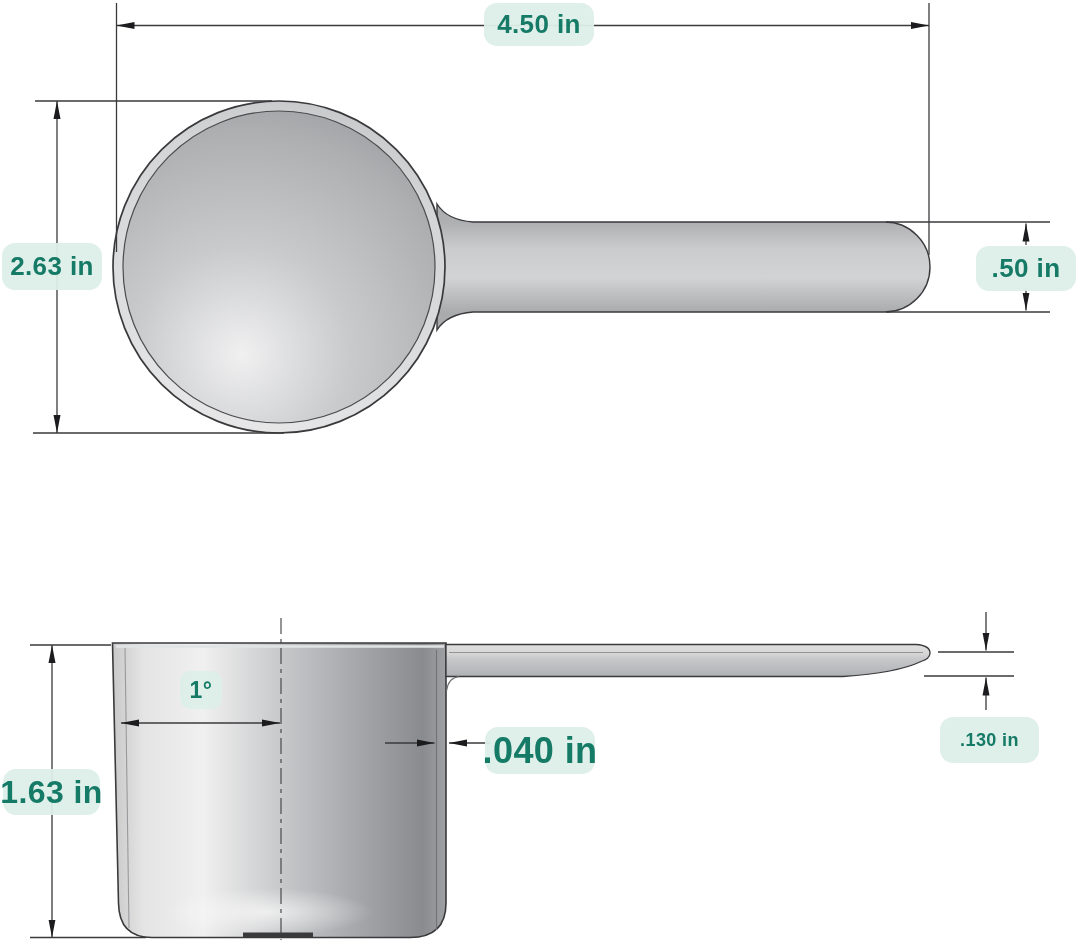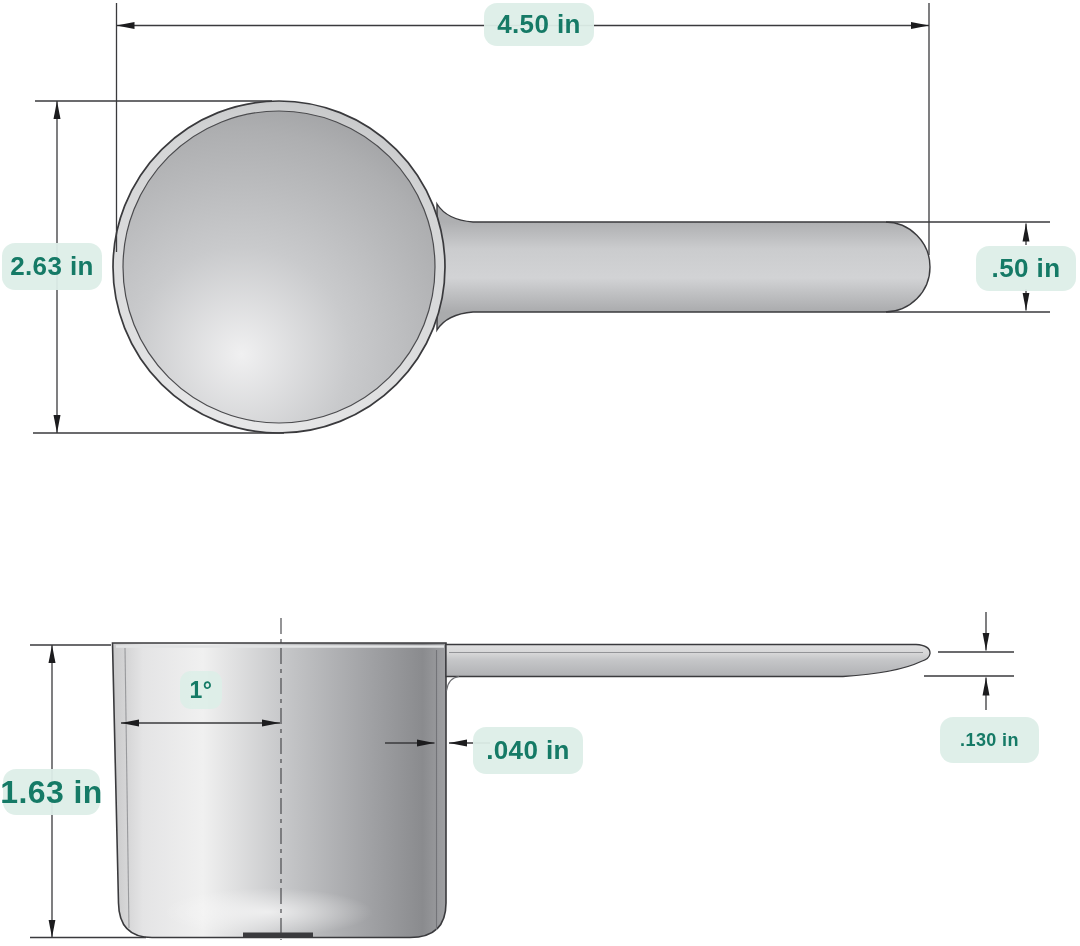--- a/index.html
+++ b/index.html
@@ -21,21 +21,21 @@
     font-weight:700;
     letter-spacing:0.4px;
     white-space:nowrap;
     z-index:5;
   }
   .lbl-overall        {left:484px;top:3px;  width:110px;height:43px;font-size:26px;}
   .lbl-bowl-diameter  {left:2px;  top:243px;width:100px;height:47px;font-size:26px;}
   .lbl-handle-width   {left:976px;top:246px;width:100px;height:45px;font-size:26px;}
   .lbl-cup-height     {left:3px;  top:769px;width:97px; height:46px;font-size:32px;}
   .lbl-draft-angle    {left:180px;top:671px;width:42px; height:38px;font-size:23px;border-radius:11px;}
-  .lbl-wall-thickness {left:473px;top:727px;width:110px;height:47px;font-size:26px;}
+  .lbl-wall-thickness {left:485px;top:727px;width:110px;height:47px;font-size:36px;}
   .lbl-handle-thick   {left:940px;top:717px;width:99px; height:46px;font-size:18px;}
 </style>
 </head>
 <body>
 
 <div class="canvas">
 
   <svg width="1080" height="946" viewBox="0 0 1080 946">
     <defs>
       <marker id="arr" markerUnits="userSpaceOnUse" markerWidth="19" markerHeight="10" refX="18" refY="4.5" orient="auto-start-reverse">

